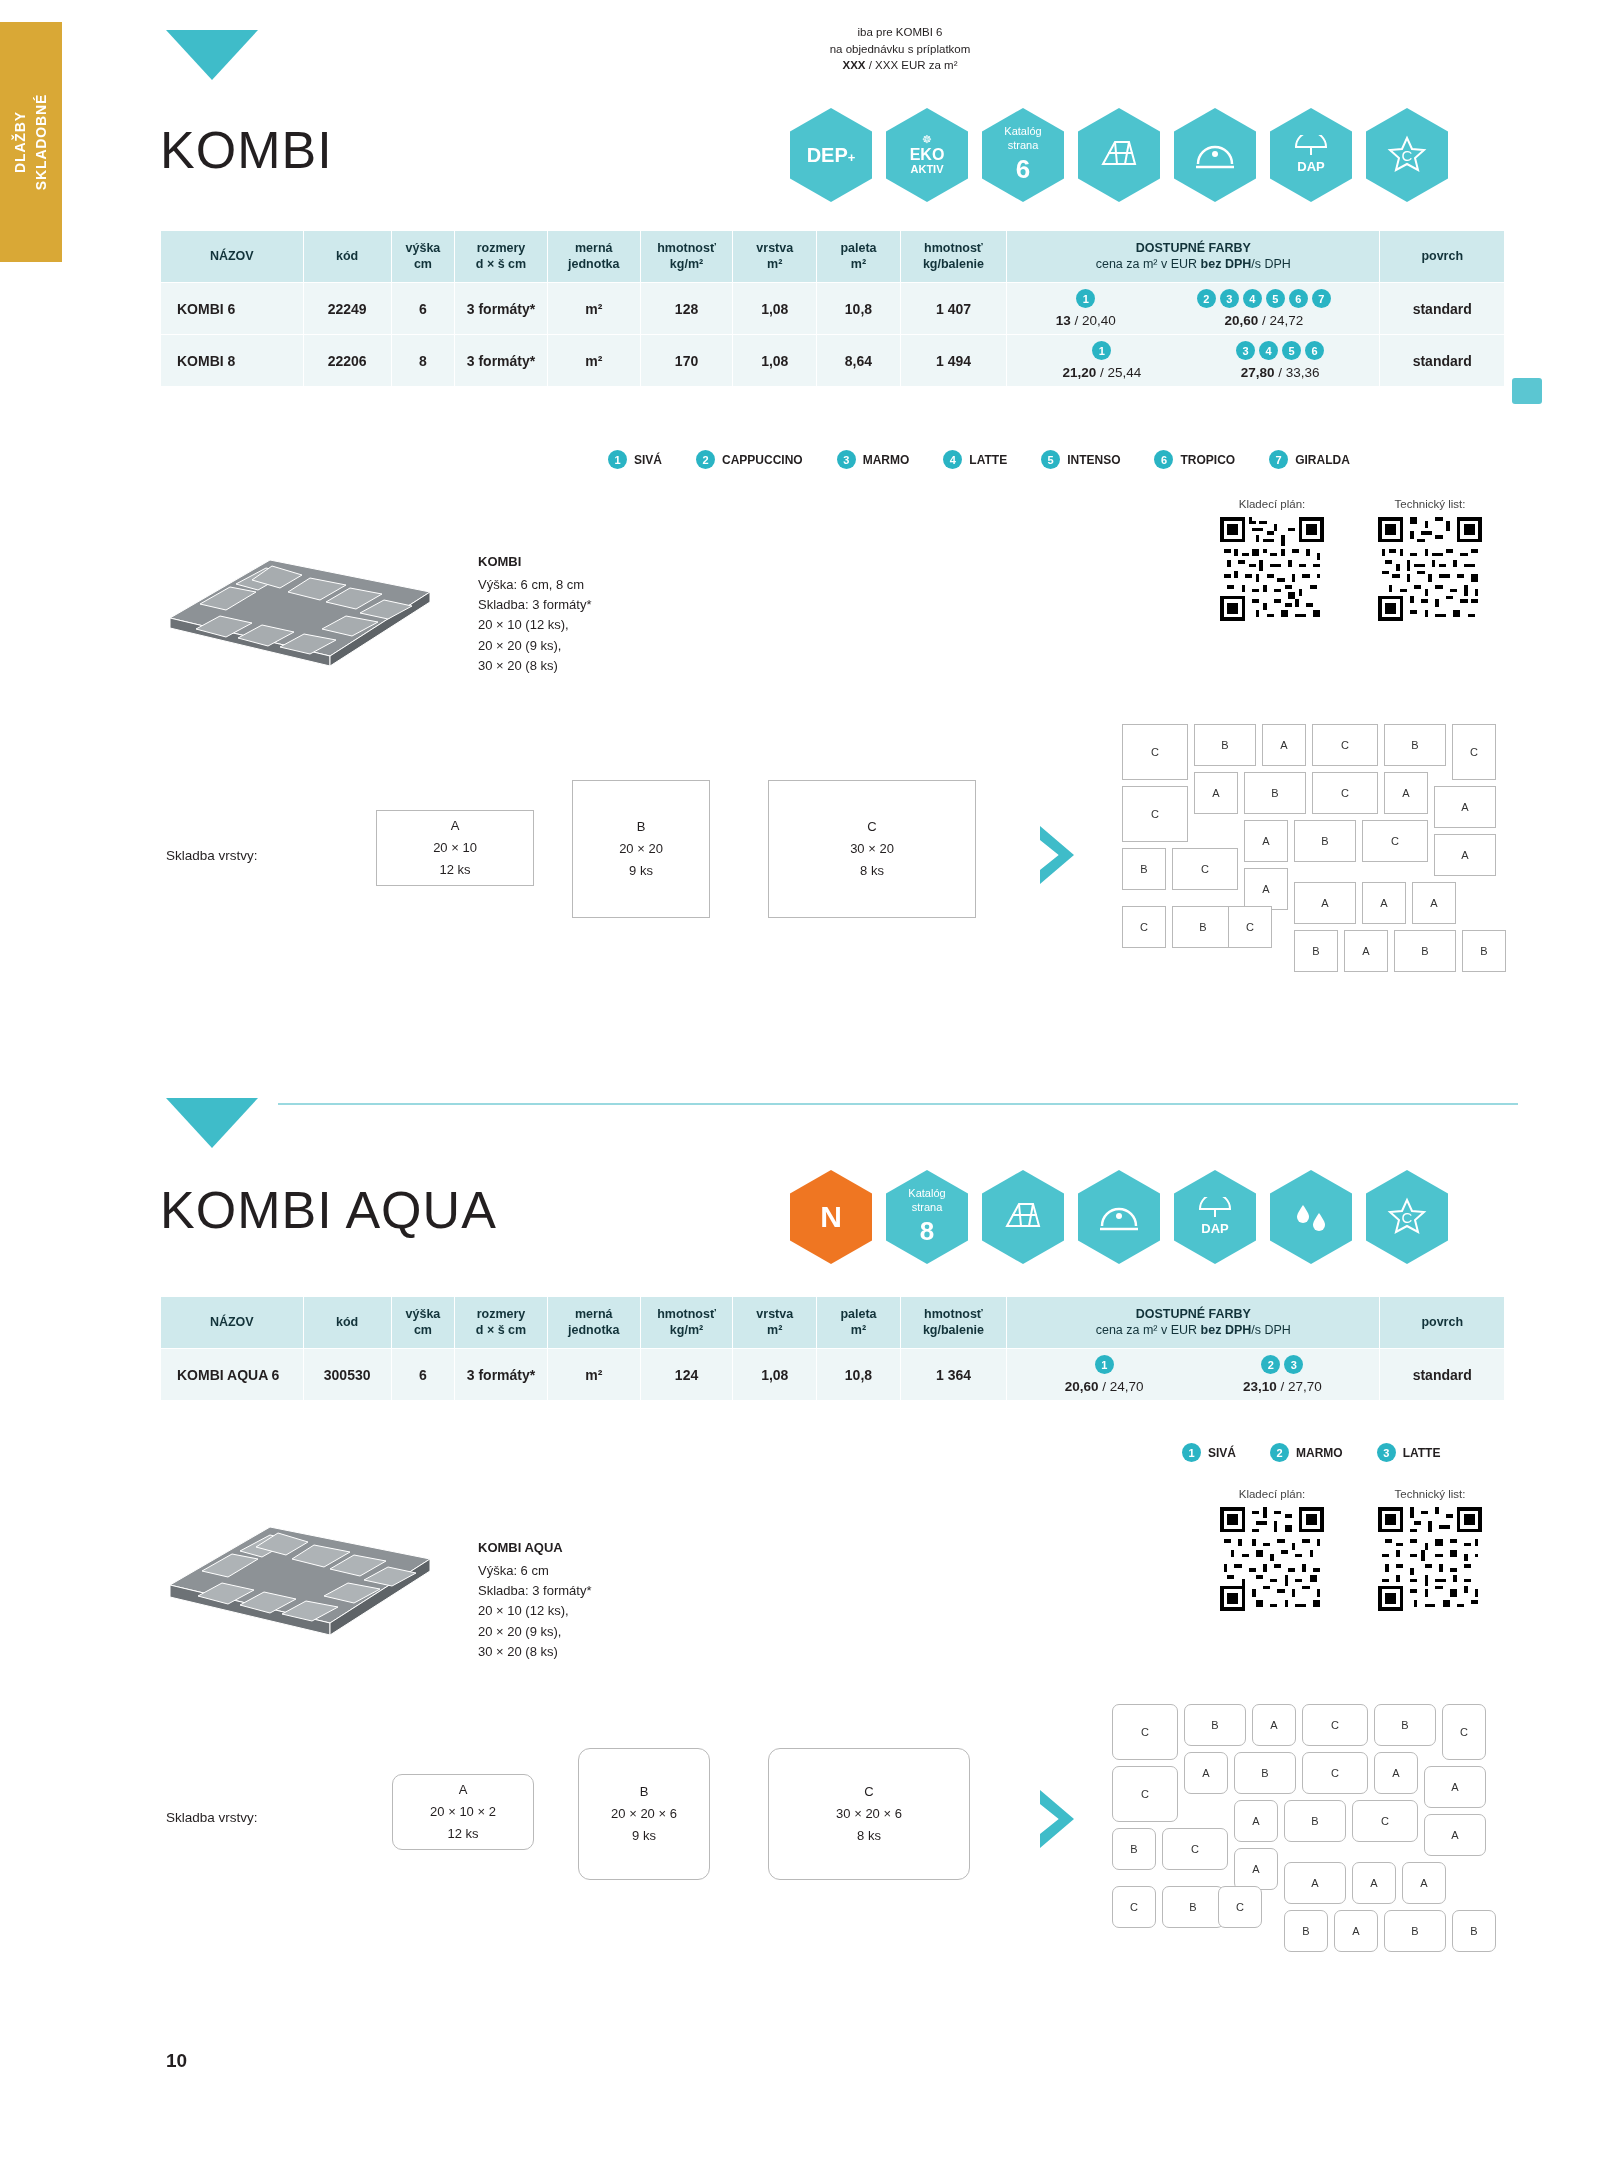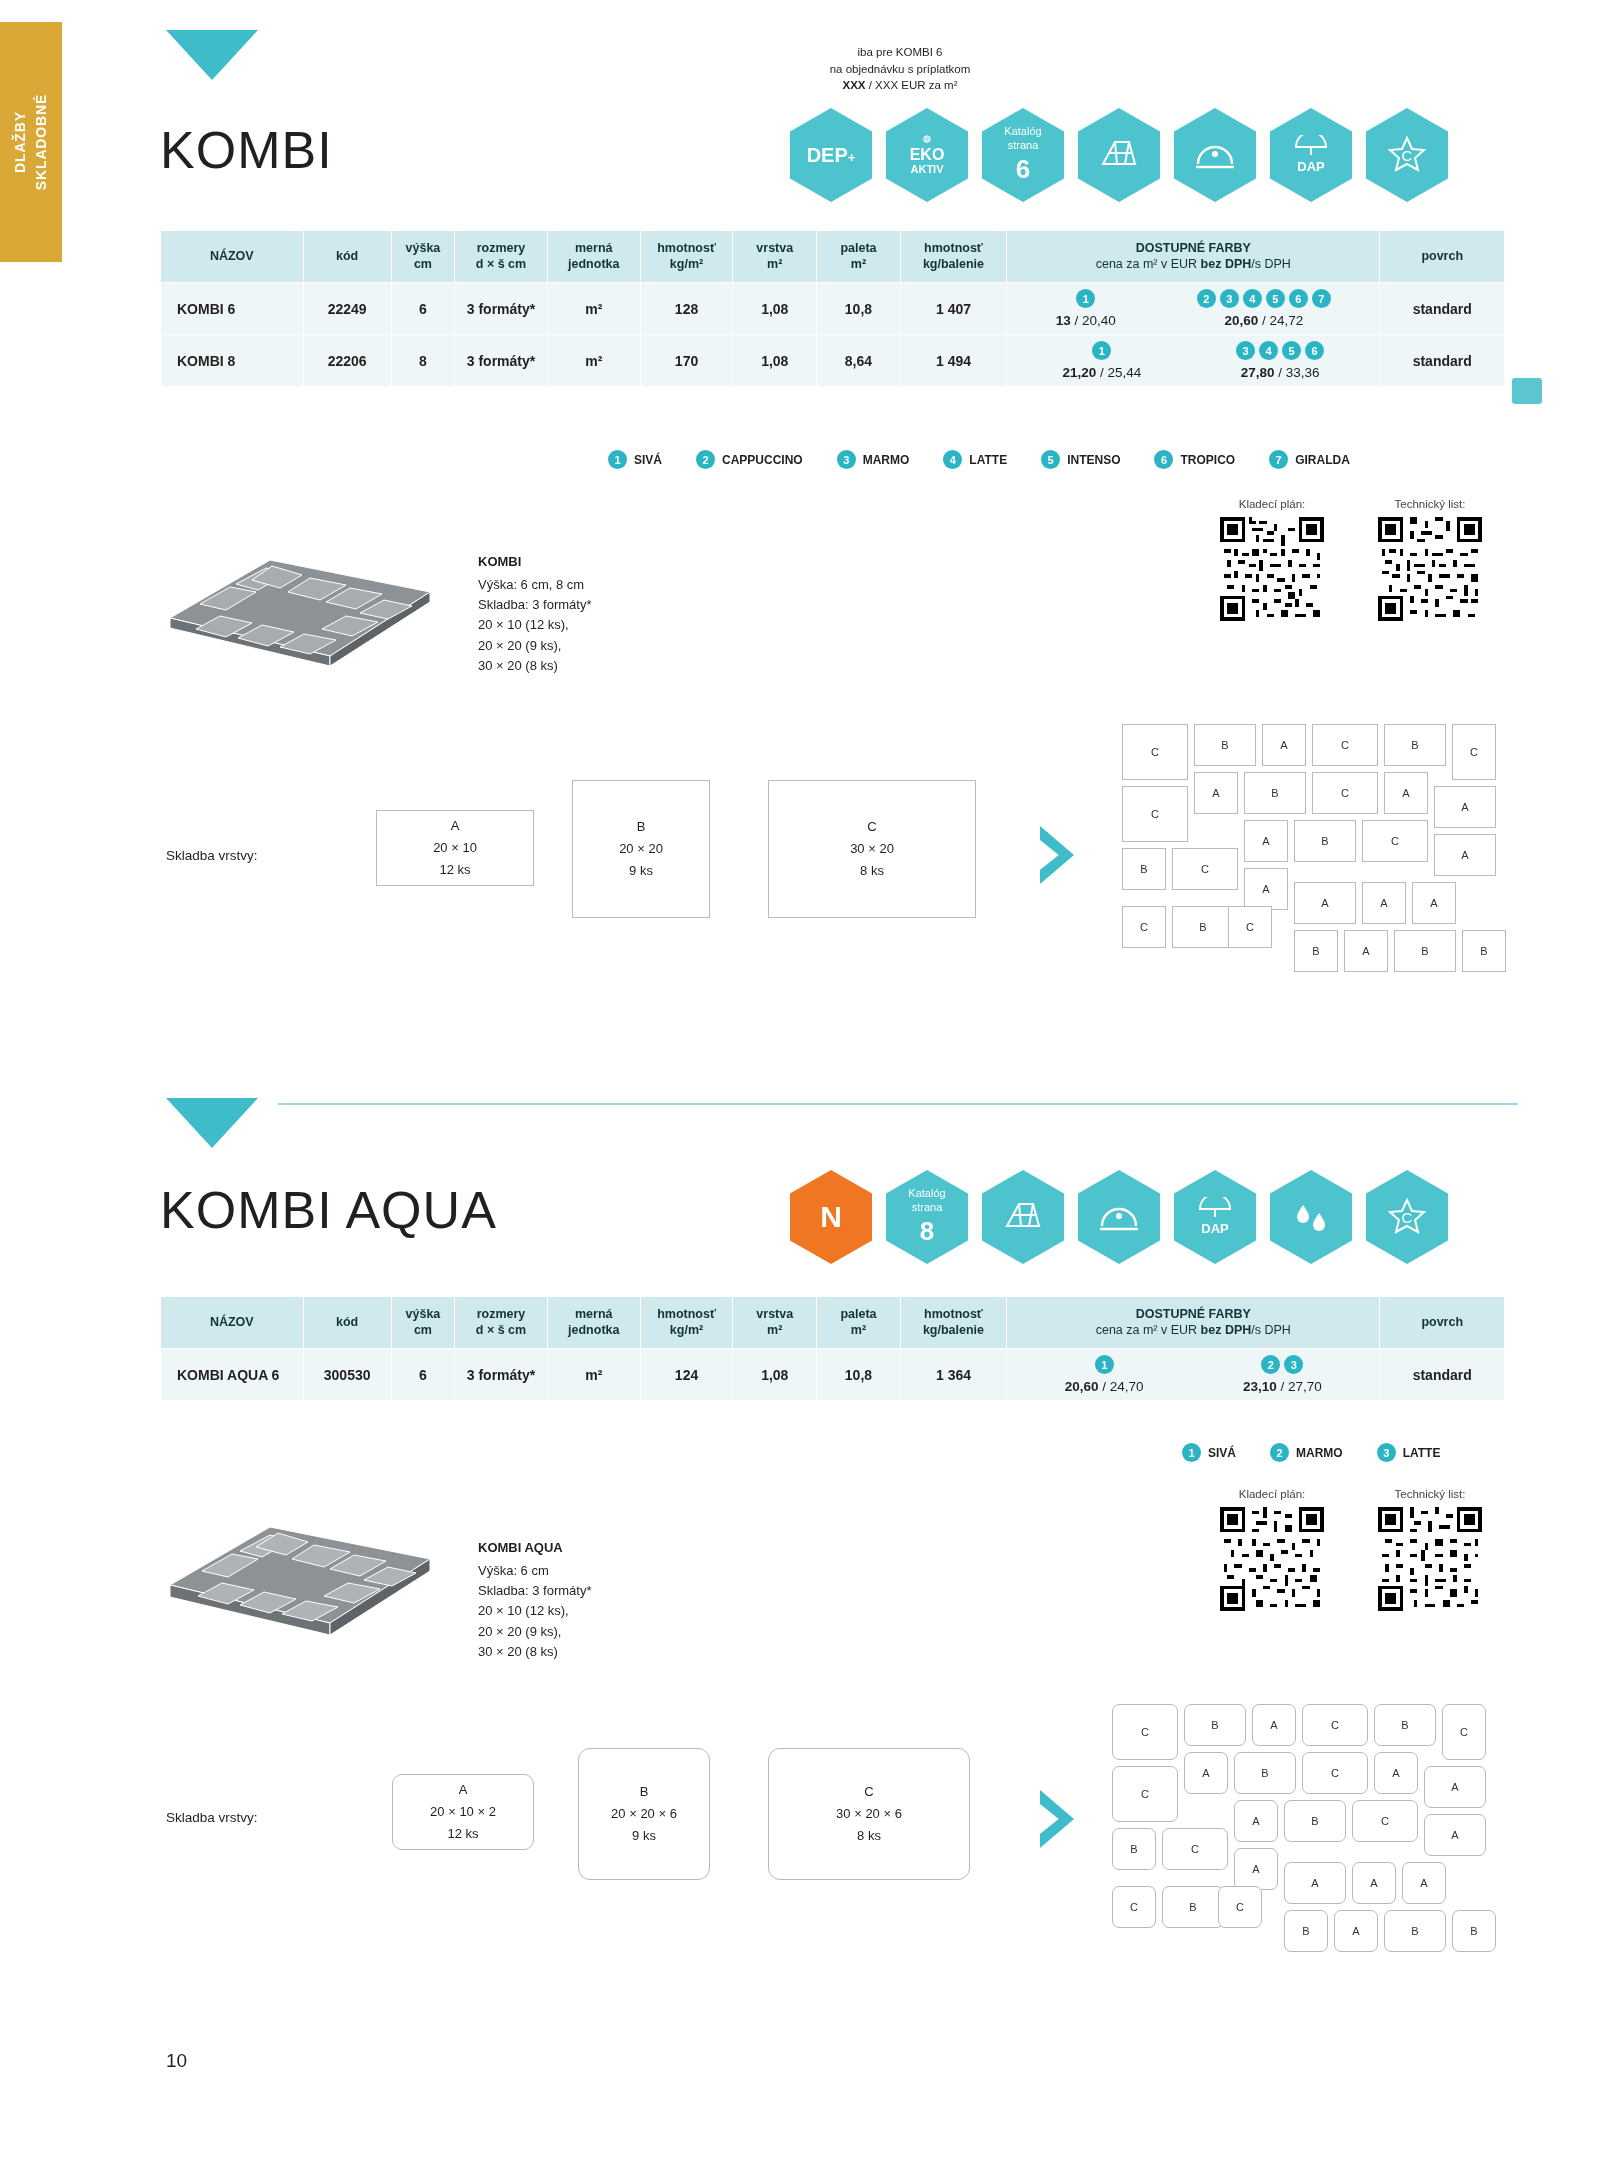--- a/index.html
+++ b/index.html
@@ -105,21 +105,21 @@
     background:#3fbcc9;
     clip-path: polygon(0 0, 100% 50%, 0 100%, 0 76%, 55% 50%, 0 24%);
   }
   .patterncell {
     position:absolute; border:1px solid #b9b9b9; background:#fff;
     display:flex; align-items:center; justify-content:center;
     font-size:11px; color:#333;
   }
   .patterncell.aqua { border-radius:7px; }
 
-  .footer-num { position:absolute; left:166px; top:2050px; font-size:19px; font-weight:normal; }
+  .footer-num { position:absolute; left:166px; top:2050px; font-size:19px; font-weight:bold; }
   .tiny { font-size:11.5px; line-height:1.45; text-align:center; color:#231f20; }
   .tiny b { font-weight:bold; }
 
   .iso { position:absolute; }
   .sep { position:absolute; background:#9ad9e0; }
 </style>
 </head>
 <body>
 
 <div class="page">
@@ -132,21 +132,21 @@
       </div>
     </div>
   </div>
 
   <div style="position:absolute; left:166px; top:30px;">
     <div class="chev"></div>
   </div>
 
   <div style="position:absolute; left:160px; top:120px;" class="title">KOMBI</div>
 
-  <div style="position:absolute; left:790px; top:44px; width:220px;" class="tiny">
+  <div style="position:absolute; left:790px; top:24px; width:220px;" class="tiny">
     <div>iba pre KOMBI 6</div>
     <div>na objednávku s príplatkom</div>
     <div><b>XXX</b><span> / XXX EUR za m²</span></div>
   </div>
 
   <div class="hexrow" style="position:absolute; left:790px; top:108px;">
     <div class="hex">
       <div style="font-size:20px;font-weight:bold;">DEP<span style="font-size:13px;">+</span></div>
     </div>
     <div class="hex">

